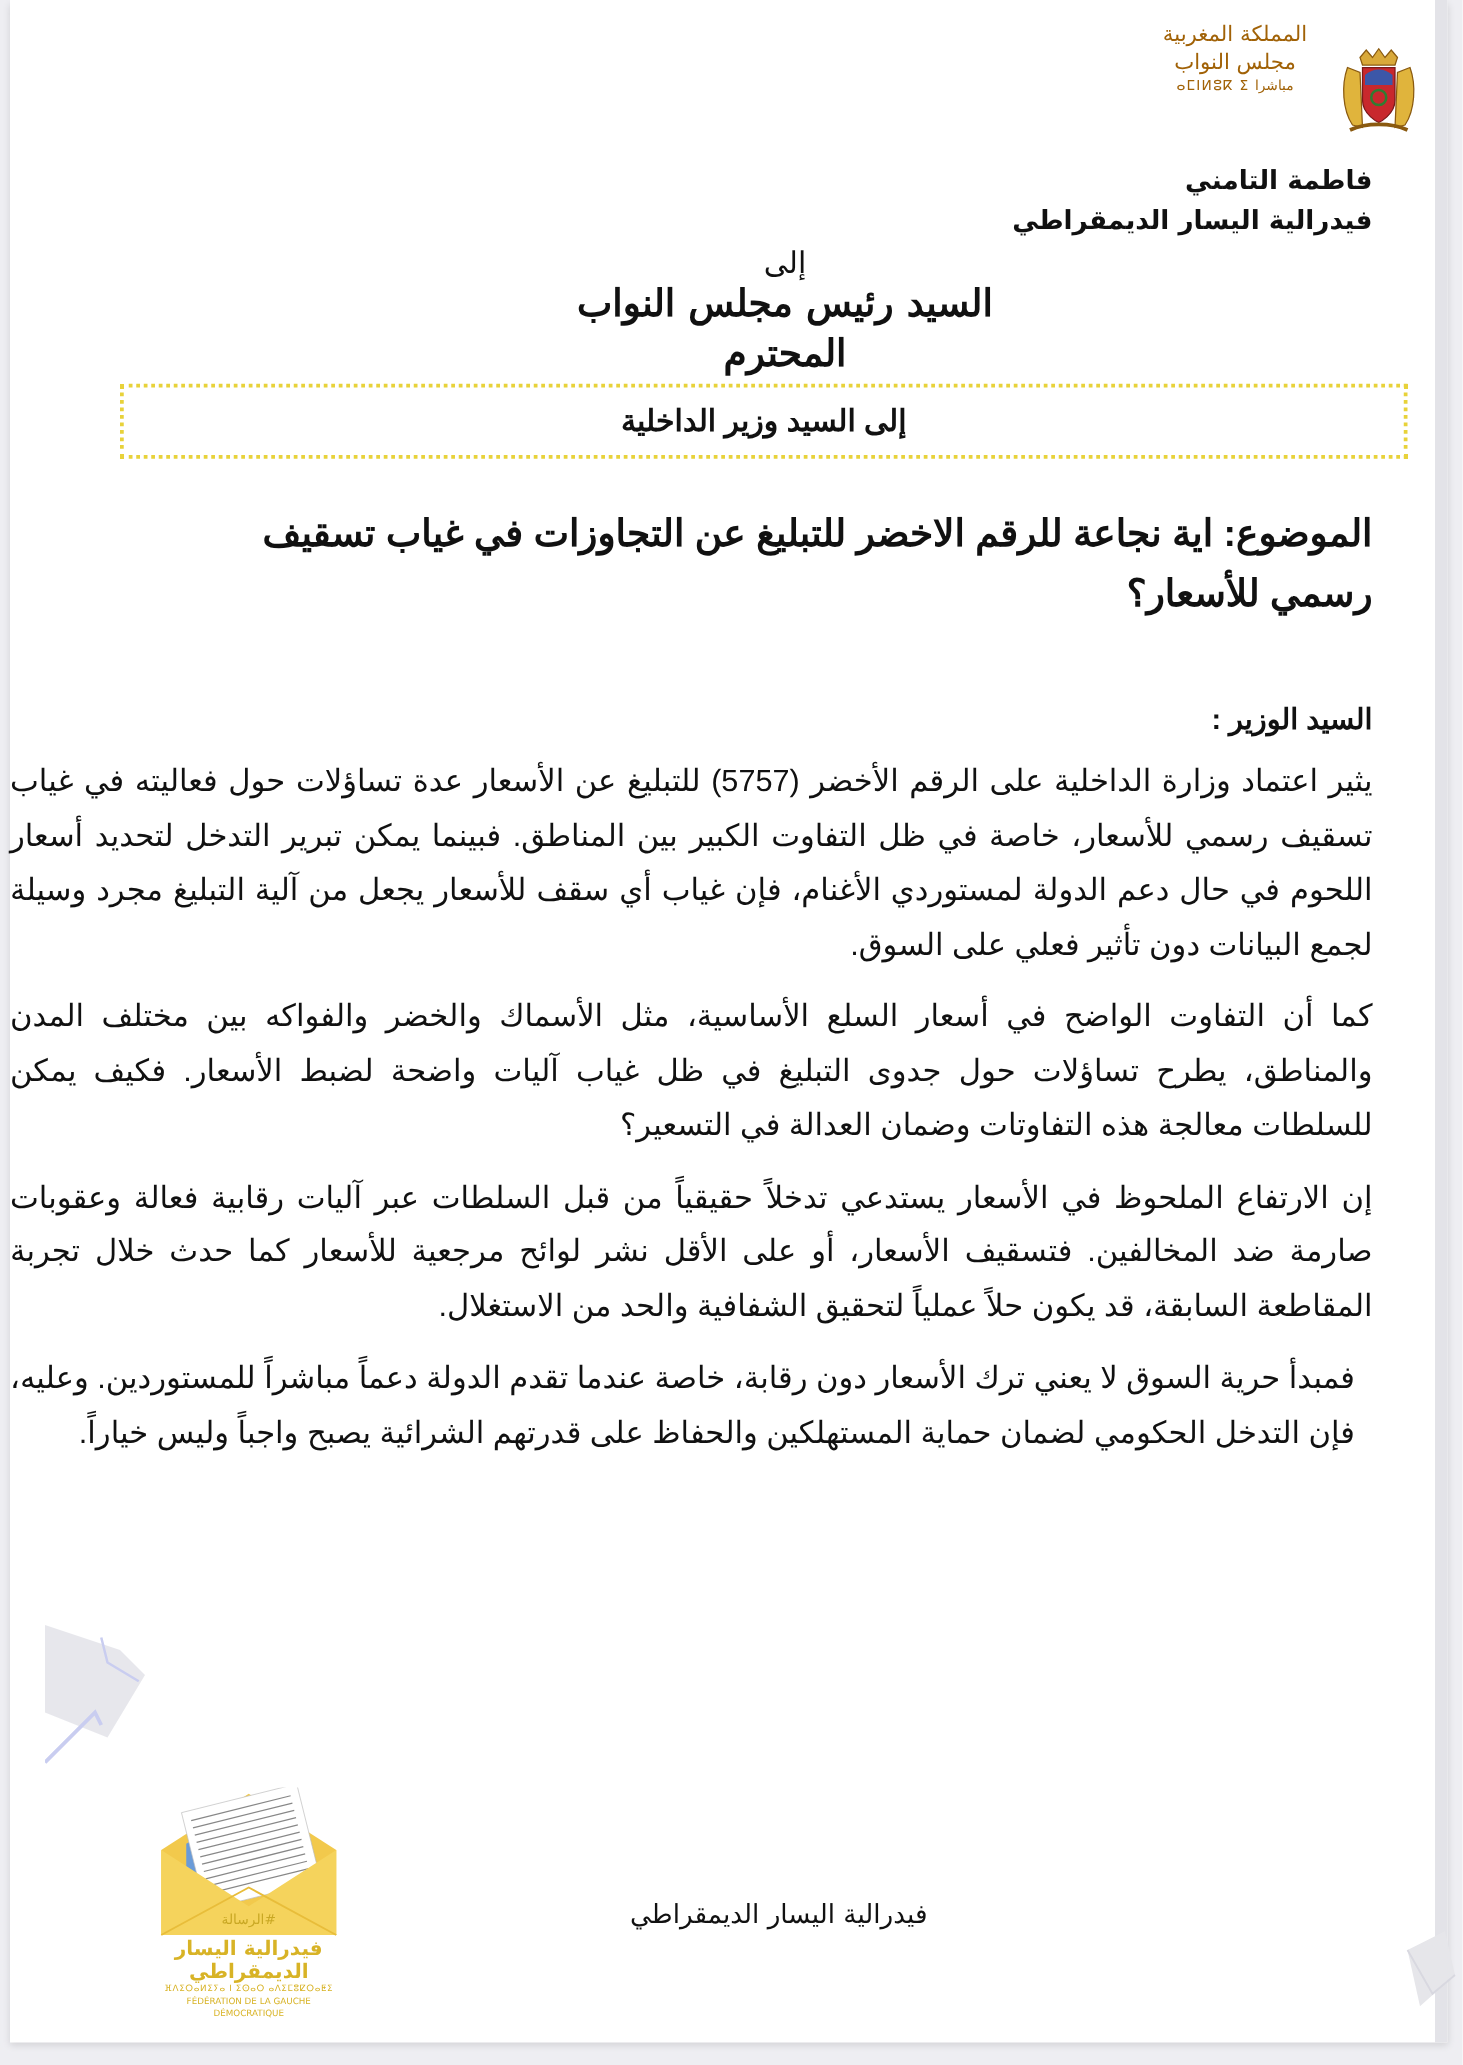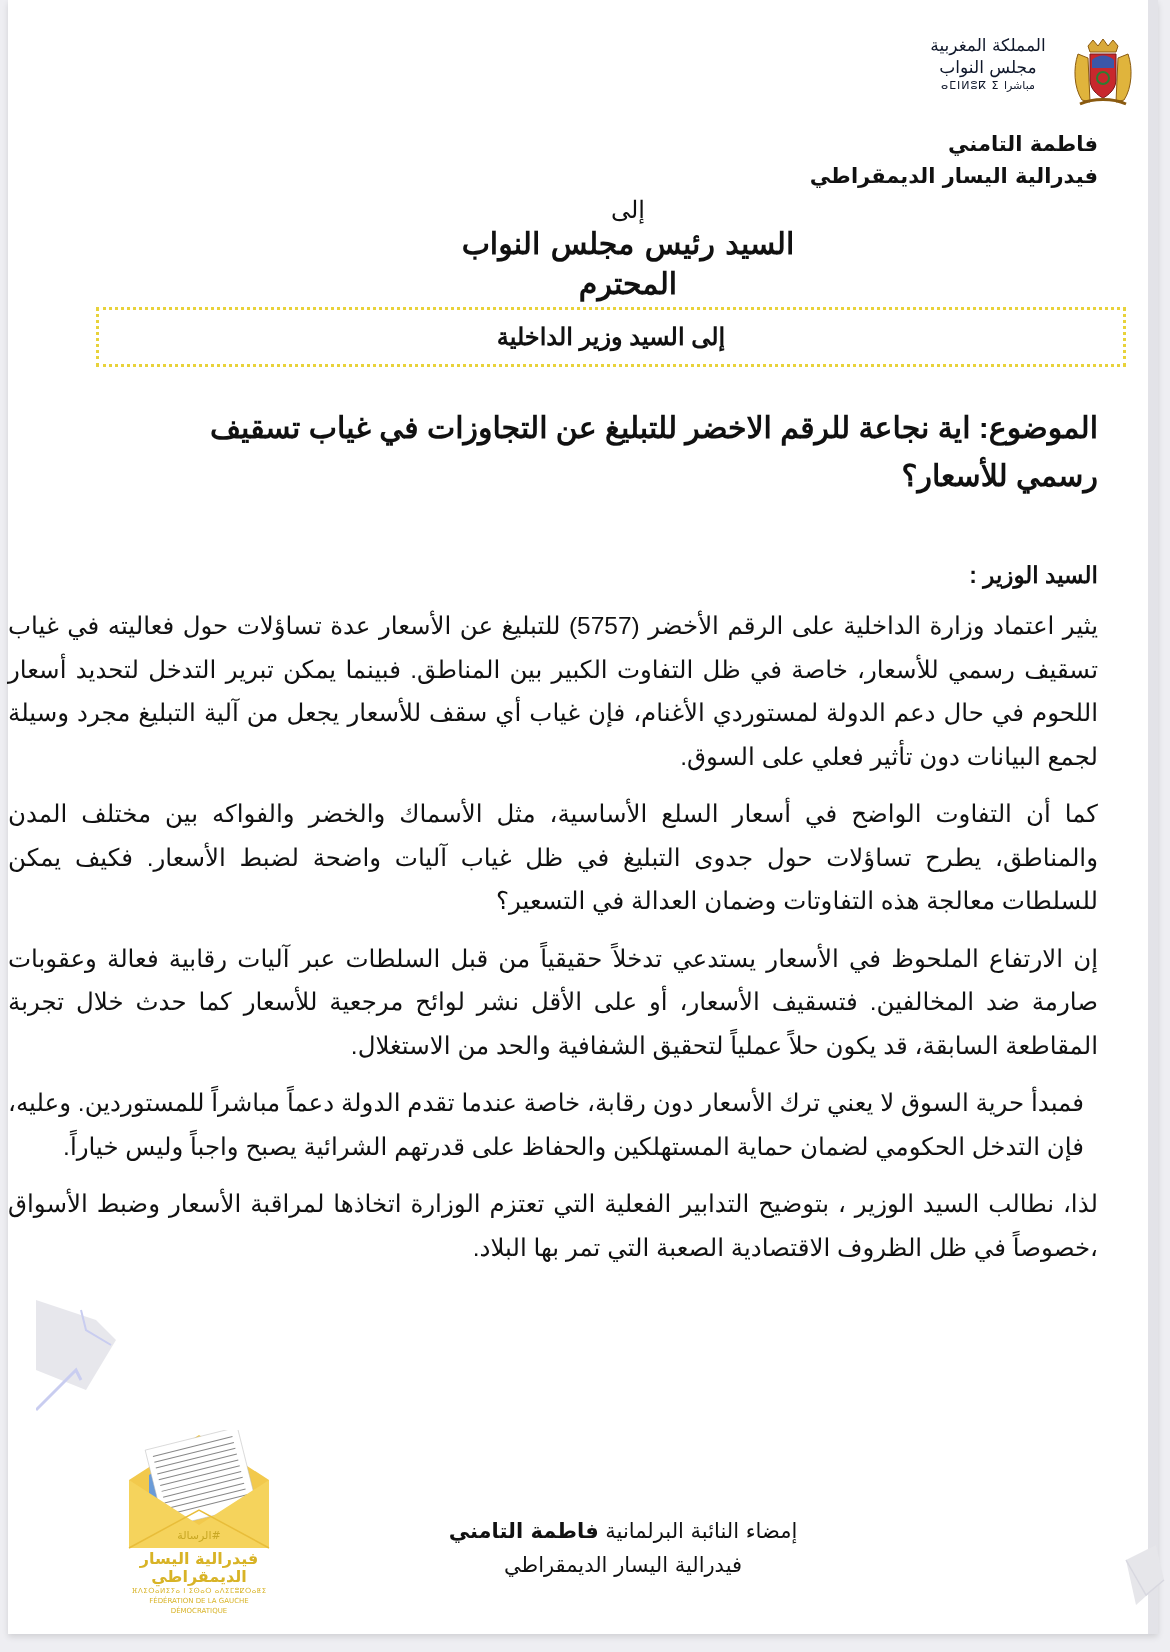--- a/index.html
+++ b/index.html
@@ -13,21 +13,21 @@
   .page {
     position: absolute; left: 8px; top: 0; width: 1150px; height: 1634px;
     background: #ffffff;
     box-shadow: 0 3px 6px rgba(0,0,0,0.12);
     border-right: 10px solid #e3e3e8;
     box-sizing: border-box;
   }
 
   
   .emblem { position: absolute; left: 1060px; top: 38px; width: 70px; height: 72px; }
-  .parl-logo { position: absolute; left: 905px; top: 34px; width: 150px; text-align: center; color: #0f172a; direction: rtl; }
+  .parl-logo { position: absolute; left: 905px; top: 17px; width: 150px; text-align: center; color: #a16207; direction: rtl; }
   .parl-logo .l1 { font-family: "DejaVu Serif", serif; font-size: 17px; line-height: 22px; }
   .parl-logo .l2 { font-family: "DejaVu Serif", serif; font-size: 17px; line-height: 22px; }
   .parl-logo .l3 { font-size: 11px; letter-spacing: 1px; line-height: 16px; direction: ltr; }
 
   .date-line { position: absolute; left: 95px; top: 62px; font-weight: bold; font-size: 21px; direction: rtl; white-space: nowrap; }
 
   .author-block { position: absolute; right: 50px; top: 128px; text-align: right; direction: rtl; font-weight: bold; font-size: 21px; line-height: 32px; }
 
   .addressee { position: absolute; left: 400px; top: 196px; width: 440px; text-align: center; direction: rtl; font-family: "DejaVu Serif", serif; }
   .addressee .to { font-size: 24px; line-height: 28px; }
@@ -101,21 +101,20 @@
 
   <div class="subject">الموضوع: اية نجاعة للرقم الاخضر للتبليغ عن التجاوزات في غياب تسقيف رسمي للأسعار؟</div>
 
   <div class="salutation">السيد الوزير :</div>
 
   <div class="body-text">
     <p>يثير اعتماد وزارة الداخلية على الرقم الأخضر (5757) للتبليغ عن الأسعار عدة تساؤلات حول فعاليته في غياب تسقيف رسمي للأسعار، خاصة في ظل التفاوت الكبير بين المناطق. فبينما يمكن تبرير التدخل لتحديد أسعار اللحوم في حال دعم الدولة لمستوردي الأغنام، فإن غياب أي سقف للأسعار يجعل من آلية التبليغ مجرد وسيلة لجمع البيانات دون تأثير فعلي على السوق.</p>
     <p>كما أن التفاوت  الواضح في أسعار السلع الأساسية، مثل الأسماك والخضر والفواكه بين مختلف المدن والمناطق، يطرح تساؤلات حول جدوى التبليغ في ظل غياب آليات واضحة لضبط الأسعار. فكيف يمكن للسلطات معالجة هذه التفاوتات وضمان العدالة في التسعير؟</p>
     <p>إن الارتفاع الملحوظ في الأسعار يستدعي تدخلاً حقيقياً من قبل السلطات عبر آليات رقابية فعالة وعقوبات صارمة ضد المخالفين. فتسقيف الأسعار، أو على الأقل نشر لوائح مرجعية للأسعار كما حدث خلال تجربة المقاطعة السابقة، قد يكون حلاً عملياً لتحقيق الشفافية والحد من الاستغلال.</p>
     <p class="indent">فمبدأ حرية السوق لا يعني ترك الأسعار دون رقابة، خاصة عندما تقدم الدولة دعماً مباشراً للمستوردين. وعليه، فإن التدخل الحكومي لضمان حماية المستهلكين والحفاظ على قدرتهم الشرائية يصبح واجباً وليس خياراً.</p>
-    <p>لذا، نطالب السيد الوزير ، بتوضيح التدابير الفعلية التي تعتزم الوزارة اتخاذها لمراقبة الأسعار وضبط الأسواق ،خصوصاً في ظل الظروف الاقتصادية الصعبة التي تمر بها البلاد.</p>
   </div>
 
   <svg class="deco-left" viewBox="0 0 90 130">
     <path d="M0 0 L60 20 L80 40 L50 90 L0 70 Z" fill="#e4e4ea" opacity="0.9"></path>
     <path d="M0 110 L40 70 L45 80" fill="none" stroke="#c9cdf0" stroke-width="3"></path>
     <path d="M45 10 L50 30 L75 45" fill="none" stroke="#c9cdf0" stroke-width="2"></path>
   </svg>
 
   <div class="fgd-logo">
     <svg width="150" height="120" viewBox="0 0 150 120">
@@ -142,24 +141,20 @@
     </svg>
     <div class="hashtag">#الرسالة</div>
     <div class="caption">
       <div class="c1">فيدرالية اليسار الديمقراطي</div>
       <div class="c2">ⴼⴷⵉⵔⴰⵍⵉⵢⴰ ⵏ ⵉⵙⴰⵔ ⴰⴷⵉⵎⵓⵇⵔⴰⵟⵉ</div>
       <div class="c3">FÉDÉRATION DE LA GAUCHE DÉMOCRATIQUE</div>
     </div>
   </div>
 
   <div class="signature">
-    <div>
-      <span>إمضاء النائبة البرلمانية</span>
-      <b>فاطمة التامني</b>
-    </div>
     <div>فيدرالية اليسار الديمقراطي</div>
   </div>
 
   <svg class="deco-right" viewBox="0 0 50 70">
     <path d="M10 20 L40 5 L48 40 L20 65 Z" fill="#e6e6ea"></path>
     <path d="M10 20 L30 55 L48 40" fill="none" stroke="#d8d8e0" stroke-width="1.5"></path>
   </svg>
 </div>
 
 </body></html>

